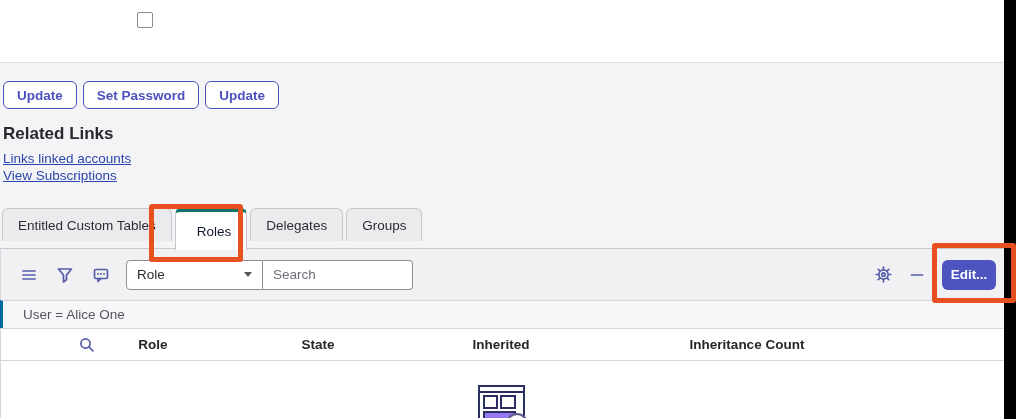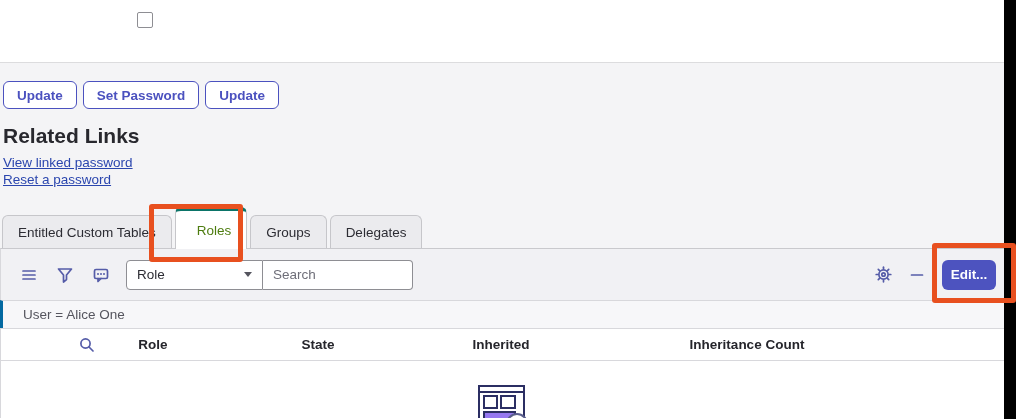--- a/index.html
+++ b/index.html
@@ -29,39 +29,39 @@
     position: relative; height: 186px; background: #f4f4f6;
     border-top: 1px solid #dcdcde; padding: 18px 0 0 3px;
   }
   .btn-row { display: flex; gap: 6px; }
   .btn {
     height: 28px; padding: 4px 13px; display: inline-flex; align-items: center;
     background: #ffffff; border: 1.5px solid #4b51bf; border-radius: 6px;
     color: #4b51bf; font-size: 13.5px; font-weight: 700; cursor: pointer;
     font-family: "Liberation Sans", sans-serif;
   }
-  .related-title { margin: 15px 8px 7px 0; font-size: 21px; font-weight: 700; color: #28282e; }
+  .related-title { margin: 15px 8px 7px 0; font-size: 17px; font-weight: 700; color: #28282e; }
   .link {
     display: block; width: max-content; font-size: 13.5px; line-height: 16.5px;
     color: #2b46ae; text-decoration: underline; cursor: pointer;
   }
 
   
   .tab-strip {
     position: absolute; left: 2px; bottom: 0; right: 0;
-    display: flex; align-items: flex-end; gap: 3px; height: 40px;
+    display: flex; align-items: flex-start; gap: 3px; height: 40px;
   }
   .tab {
     height: 33px; padding: 0 15px; display: flex; align-items: center;
     background: #ebebee; border: 1px solid #c6c6ca; border-bottom: none;
     border-radius: 6px 6px 0 0; font-size: 13.5px; color: #2c2c33;
     cursor: pointer; white-space: nowrap;
   }
   .tab.active {
-    height: 42px; background: #ffffff; color: #4d7c0f;
+    height: 42px; background: #ffffff; color: #0f172a;
     border-top: 4px solid #0b7468; position: relative; z-index: 2;
     margin-bottom: -1px;
     padding-left: 21px;
   }
 
   
   .toolbar {
     height: 52px; background: #f1f1f4; border-top: 1px solid #c9c9cd;
     border-left: 1px solid #d8d8dc;
     display: flex; align-items: center; padding: 0 20px 0 19px;
@@ -142,28 +142,28 @@
   </div>
 
   <div class="section-gray">
     <div class="btn-row">
       <button class="btn">Update</button>
       <button class="btn">Set Password</button>
       <button class="btn">Update</button>
     </div>
 
     <div class="related-title">Related Links</div>
-    <a class="link">View linked password</a>
-    <a class="link">Reset a password</a>
+    <a class="link">Links linked accounts</a>
+    <a class="link">View Subscriptions</a>
 
     <div class="tab-strip">
       <div class="tab">Entitled Custom Tables</div>
       <div class="tab active">Roles</div>
+      <div class="tab">Delegates</div>
       <div class="tab">Groups</div>
-      <div class="tab">Delegates</div>
     </div>
   </div>
 
   <div class="toolbar">
     <svg class="tb-icon" viewBox="0 0 18 18">
       <g class="icon-stroke" stroke-width="2">
         <line x1="3" y1="5" x2="15" y2="5"></line>
           <line x1="3" y1="9" x2="15" y2="9"></line>
           <line x1="3" y1="13" x2="15" y2="13"></line>
       </g>

